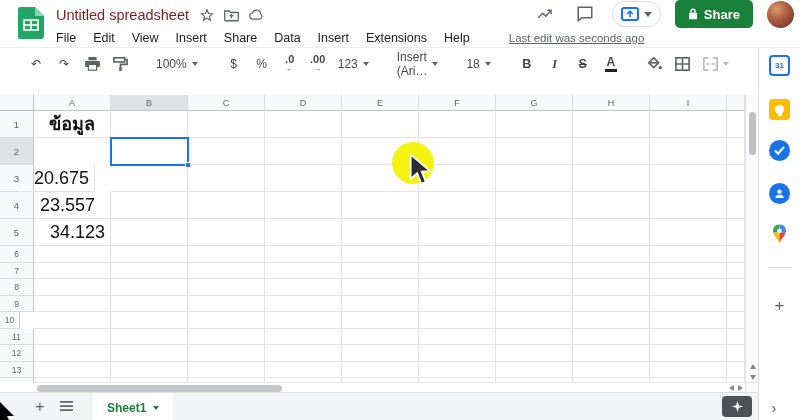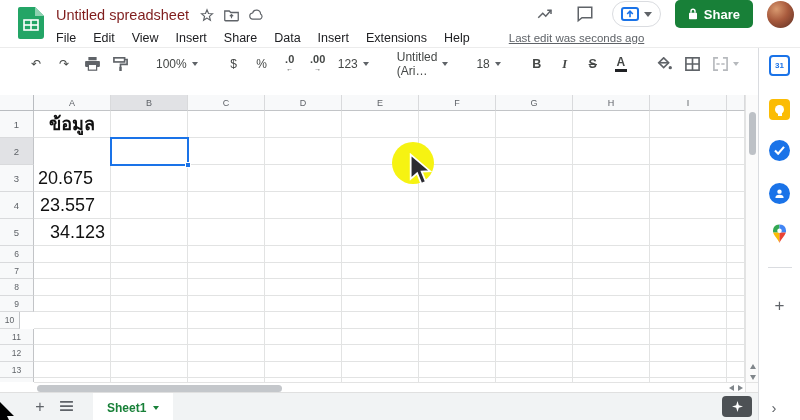--- a/index.html
+++ b/index.html
@@ -224,21 +224,21 @@
       </span>
     <span class="tb">
         <span class="dec-wrap dec-right">.00</span>
       </span>
     <span class="tb-select">
       <span>123</span>
         <span class="caret-sm"></span>
     </span>
     <span class="tb-sep"></span>
     <span class="tb-select" style="width:92px; justify-content:space-between;">
-      <span>Untitled (Ari…</span>
+      <span>Insert (Ari…</span>
         <span class="caret-sm"></span>
     </span>
     <span class="tb-sep"></span>
     <span class="tb-select">
       <span>18</span>
         <span class="caret-sm"></span>
     </span>
     <span class="tb-sep"></span>
     <span class="tb txt">B</span>
     <span class="tb txt" style="font-style:italic; font-family:'Liberation Serif',serif;">I</span>
@@ -307,21 +307,21 @@
       <div class="cell" style="left: 111px; top: 43px; width: 77px; height: 27px; line-height: 26px;"></div>
       <div class="cell" style="left: 188px; top: 43px; width: 77px; height: 27px; line-height: 26px;"></div>
       <div class="cell" style="left: 265px; top: 43px; width: 77px; height: 27px; line-height: 26px;"></div>
       <div class="cell" style="left: 342px; top: 43px; width: 77px; height: 27px; line-height: 26px;"></div>
       <div class="cell" style="left: 419px; top: 43px; width: 77px; height: 27px; line-height: 26px;"></div>
       <div class="cell" style="left: 496px; top: 43px; width: 77px; height: 27px; line-height: 26px;"></div>
       <div class="cell" style="left: 573px; top: 43px; width: 77px; height: 27px; line-height: 26px;"></div>
       <div class="cell" style="left: 650px; top: 43px; width: 77px; height: 27px; line-height: 26px;"></div>
       <div class="cell" style="left: 727px; top: 43px; width: 18px; height: 27px;"></div>
       <div class="rowhdr" style="left: 0px; top: 70px; width: 34px; height: 27px; line-height: 27px; font-size: 9.5px;">3</div>
-      <div class="cell" style="left: 34px; top: 70px; width: 77px; height: 27px; line-height: 26px; font-size: 18px; text-align: right; padding-right: 17px;">20.675</div>
+      <div class="cell" style="left: 18px; top: 70px; width: 77px; height: 27px; line-height: 26px; font-size: 18px; text-align: right; padding-right: 5px;">20.675</div>
       <div class="cell" style="left: 111px; top: 70px; width: 77px; height: 27px; line-height: 26px;"></div>
       <div class="cell" style="left: 188px; top: 70px; width: 77px; height: 27px; line-height: 26px;"></div>
       <div class="cell" style="left: 265px; top: 70px; width: 77px; height: 27px; line-height: 26px;"></div>
       <div class="cell" style="left: 342px; top: 70px; width: 77px; height: 27px; line-height: 26px;"></div>
       <div class="cell" style="left: 419px; top: 70px; width: 77px; height: 27px; line-height: 26px;"></div>
       <div class="cell" style="left: 496px; top: 70px; width: 77px; height: 27px; line-height: 26px;"></div>
       <div class="cell" style="left: 573px; top: 70px; width: 77px; height: 27px; line-height: 26px;"></div>
       <div class="cell" style="left: 650px; top: 70px; width: 77px; height: 27px; line-height: 26px;"></div>
       <div class="cell" style="left: 727px; top: 70px; width: 18px; height: 27px;"></div>
       <div class="rowhdr" style="left: 0px; top: 97px; width: 34px; height: 27px; line-height: 27px; font-size: 9.5px;">4</div>

